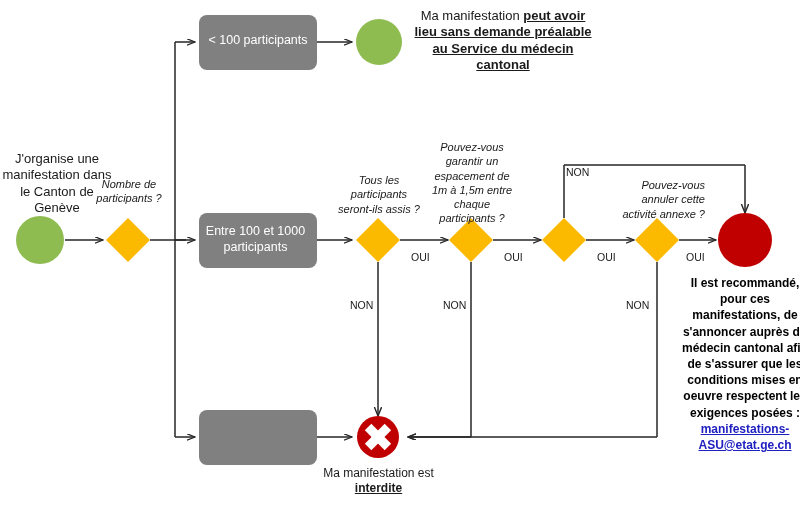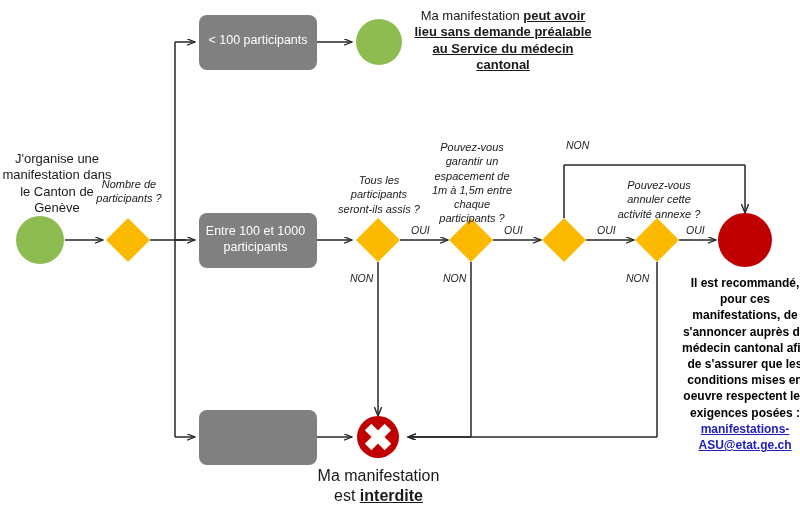--- a/index.html
+++ b/index.html
@@ -42,22 +42,22 @@
   }
   .decision-text {
     font-size: 11px;
     font-style: italic;
     color: #1a1a1a;
     line-height: 1.3;
   }
   .edge-label {
     position: absolute;
     font-size: 10.5px;
-    font-style: italic;
     color: #1a1a1a;
+    margin-top: 27px;
   }
   .strong-underline {
     font-weight: bold;
     text-decoration: underline;
   }
   .result-text {
     font-size: 12px;
     font-weight: bold;
     line-height: 1.35;
   }
@@ -156,33 +156,33 @@
 
   <div class="node-label plain-text" style="left:412px; top:8px; width:182px;">
     <span>Ma manifestation </span><span class="strong-underline">peut avoir lieu sans demande préalable au Service du médecin cantonal</span>
   </div>
 
   <div class="node-label decision-text" style="left:336px; top:173px; width:86px;">Tous les participants seront-ils assis ?</div>
 
   <div class="node-label decision-text" style="left:426px; top:140px; width:92px;">Pouvez-vous garantir un espacement de 1m à 1,5m entre chaque participants ?</div>
 
 
-  <div class="node-label decision-text" style="left:613px; top:178px; width:92px;">Pouvez-vous annuler cette activité annexe ?</div>
+  <div class="node-label decision-text" style="left:613px; top:178px; width:92px;text-align:right;">Pouvez-vous annuler cette activité annexe ?</div>
 
   <div class="edge-label" style="left:411px; top:224px;">OUI</div>
   <div class="edge-label" style="left:504px; top:224px;">OUI</div>
   <div class="edge-label" style="left:597px; top:224px;">OUI</div>
   <div class="edge-label" style="left:686px; top:224px;">OUI</div>
 
   <div class="edge-label" style="left:350px; top:272px;">NON</div>
   <div class="edge-label" style="left:443px; top:272px;">NON</div>
   <div class="edge-label" style="left:566px; top:139px;">NON</div>
   <div class="edge-label" style="left:626px; top:272px;">NON</div>
 
-  <div class="node-label plain-text" style="left:306px; top:466px; width:145px; font-size:16px;">
+  <div class="node-label plain-text" style="left:306px; top:466px; width:145px; font-size:12px;">
     <span>Ma manifestation est </span><span class="strong-underline">interdite</span>
   </div>
 
   <div class="node-label result-text" style="left:677px; top:275px; width:136px;">
     <span>Il est recommandé, pour ces manifestations, de s'annoncer auprès du médecin cantonal afin de s'assurer que les conditions mises en oeuvre respectent les exigences posées :</span>
     <span class="email-link">manifestations-ASU@etat.ge.ch</span>
   </div>
 
 </div>
 

